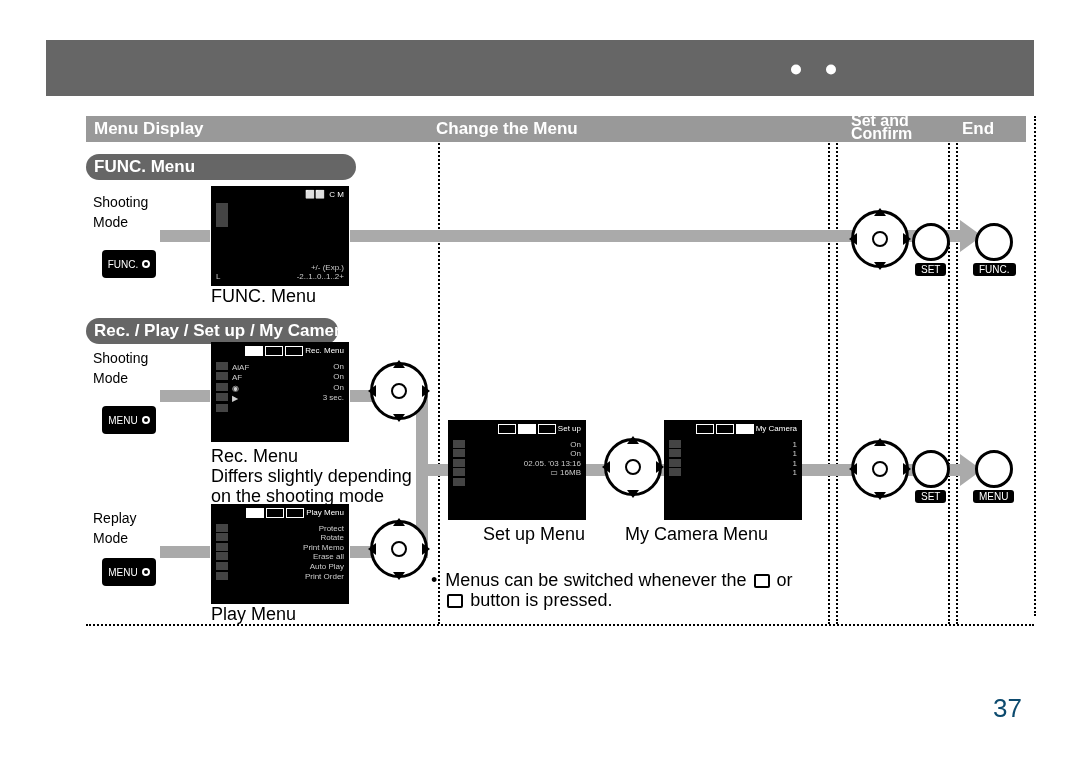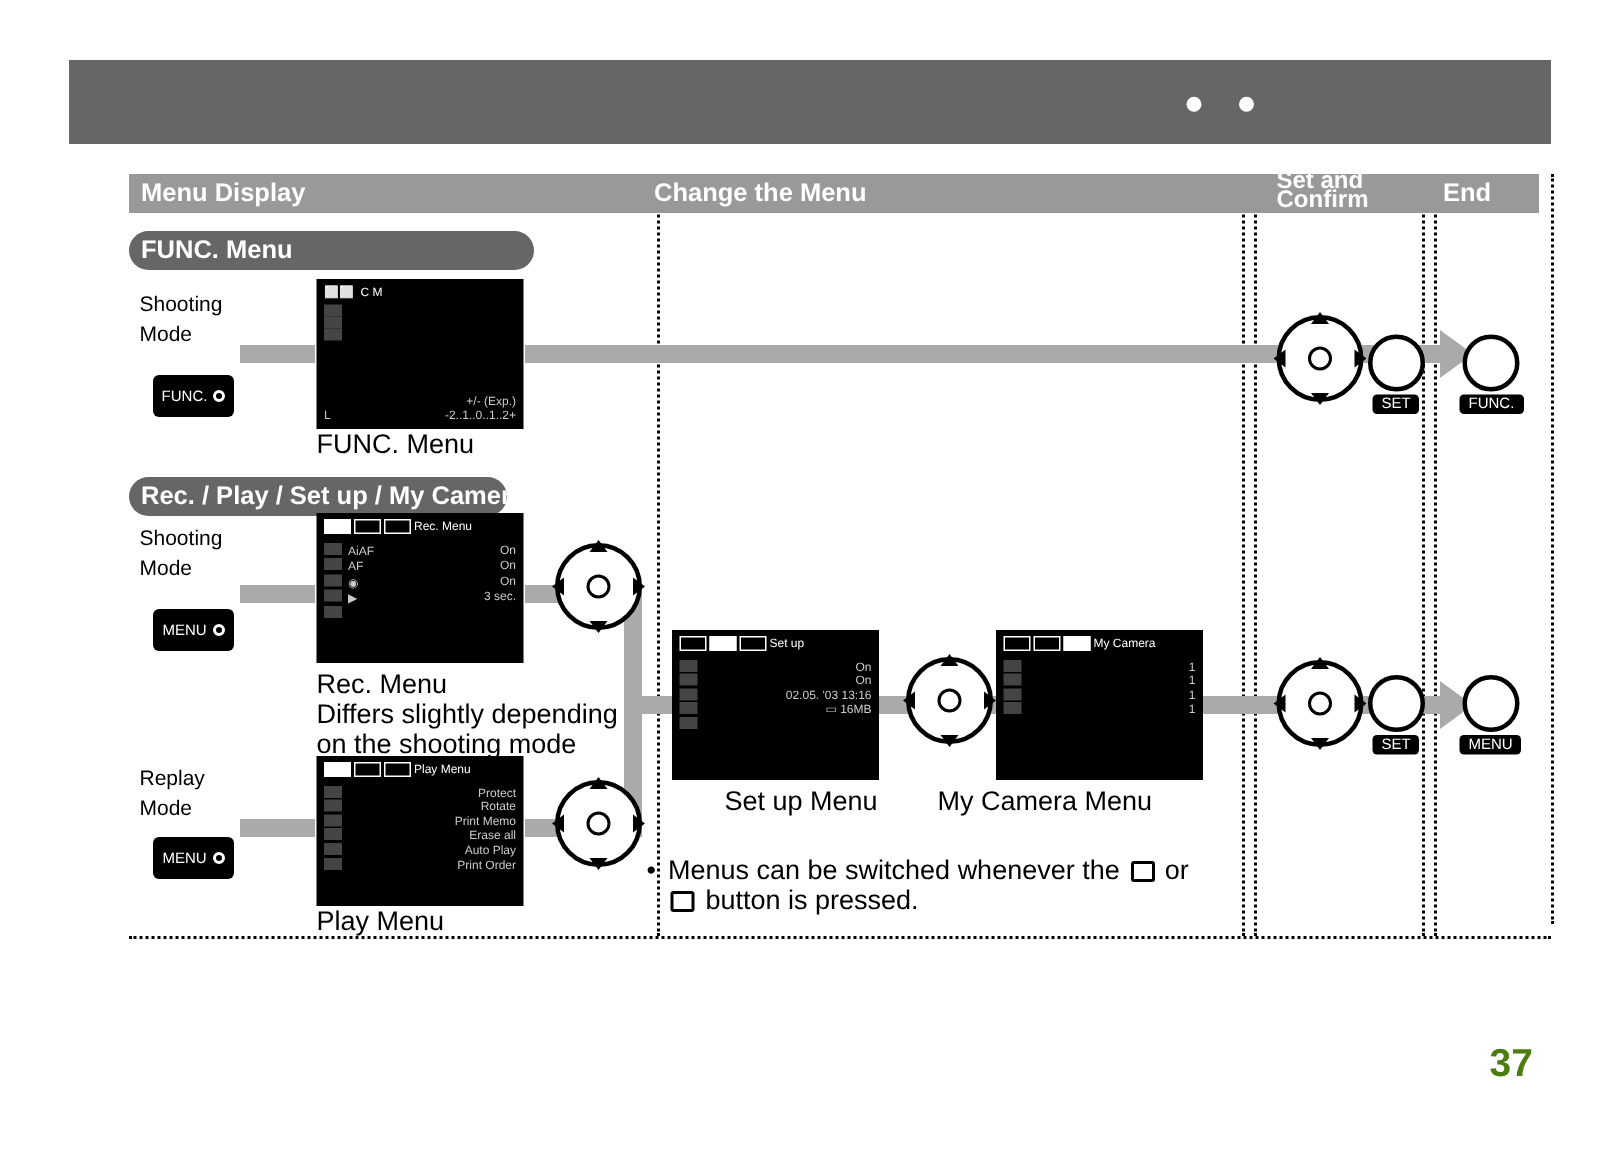--- a/index.html
+++ b/index.html
@@ -111,21 +111,21 @@
     height: 100px;
     background: #000;
     color: #fff;
     font-size: 8px;
     line-height: 1.2;
     padding: 4px 5px;
     overflow: hidden;
   }
   .lcd .title-bar {
     display: flex;
-    justify-content: flex-start;
+    justify-content: flex-end;
     font-size: 8px;
     margin-bottom: 3px;
   }
   .lcd .title-bar .tab {
     display: inline-block;
     width: 18px; height: 10px;
     border: 1px solid #fff;
     margin-right: 2px;
   }
   .lcd .title-bar .tab.filled { background: #fff; }
@@ -245,22 +245,22 @@
   .bullet-row .bullet {
     flex: 0 0 auto;
     margin-right: 8px;
   }
 
   .page-num {
     position: absolute;
     right: 58px;
     bottom: 42px;
     font-size: 26px;
-    font-weight: bold;
-    color: #4d7c0f;
+    font-weight: normal;
+    color: #0c4a6e;
   }
 </style>
 </head>
 <body>
 
 <div class="top-bar">
   <span class="title">
     <span class="dot"></span>
     <span class="dot"></span>
   </span>

